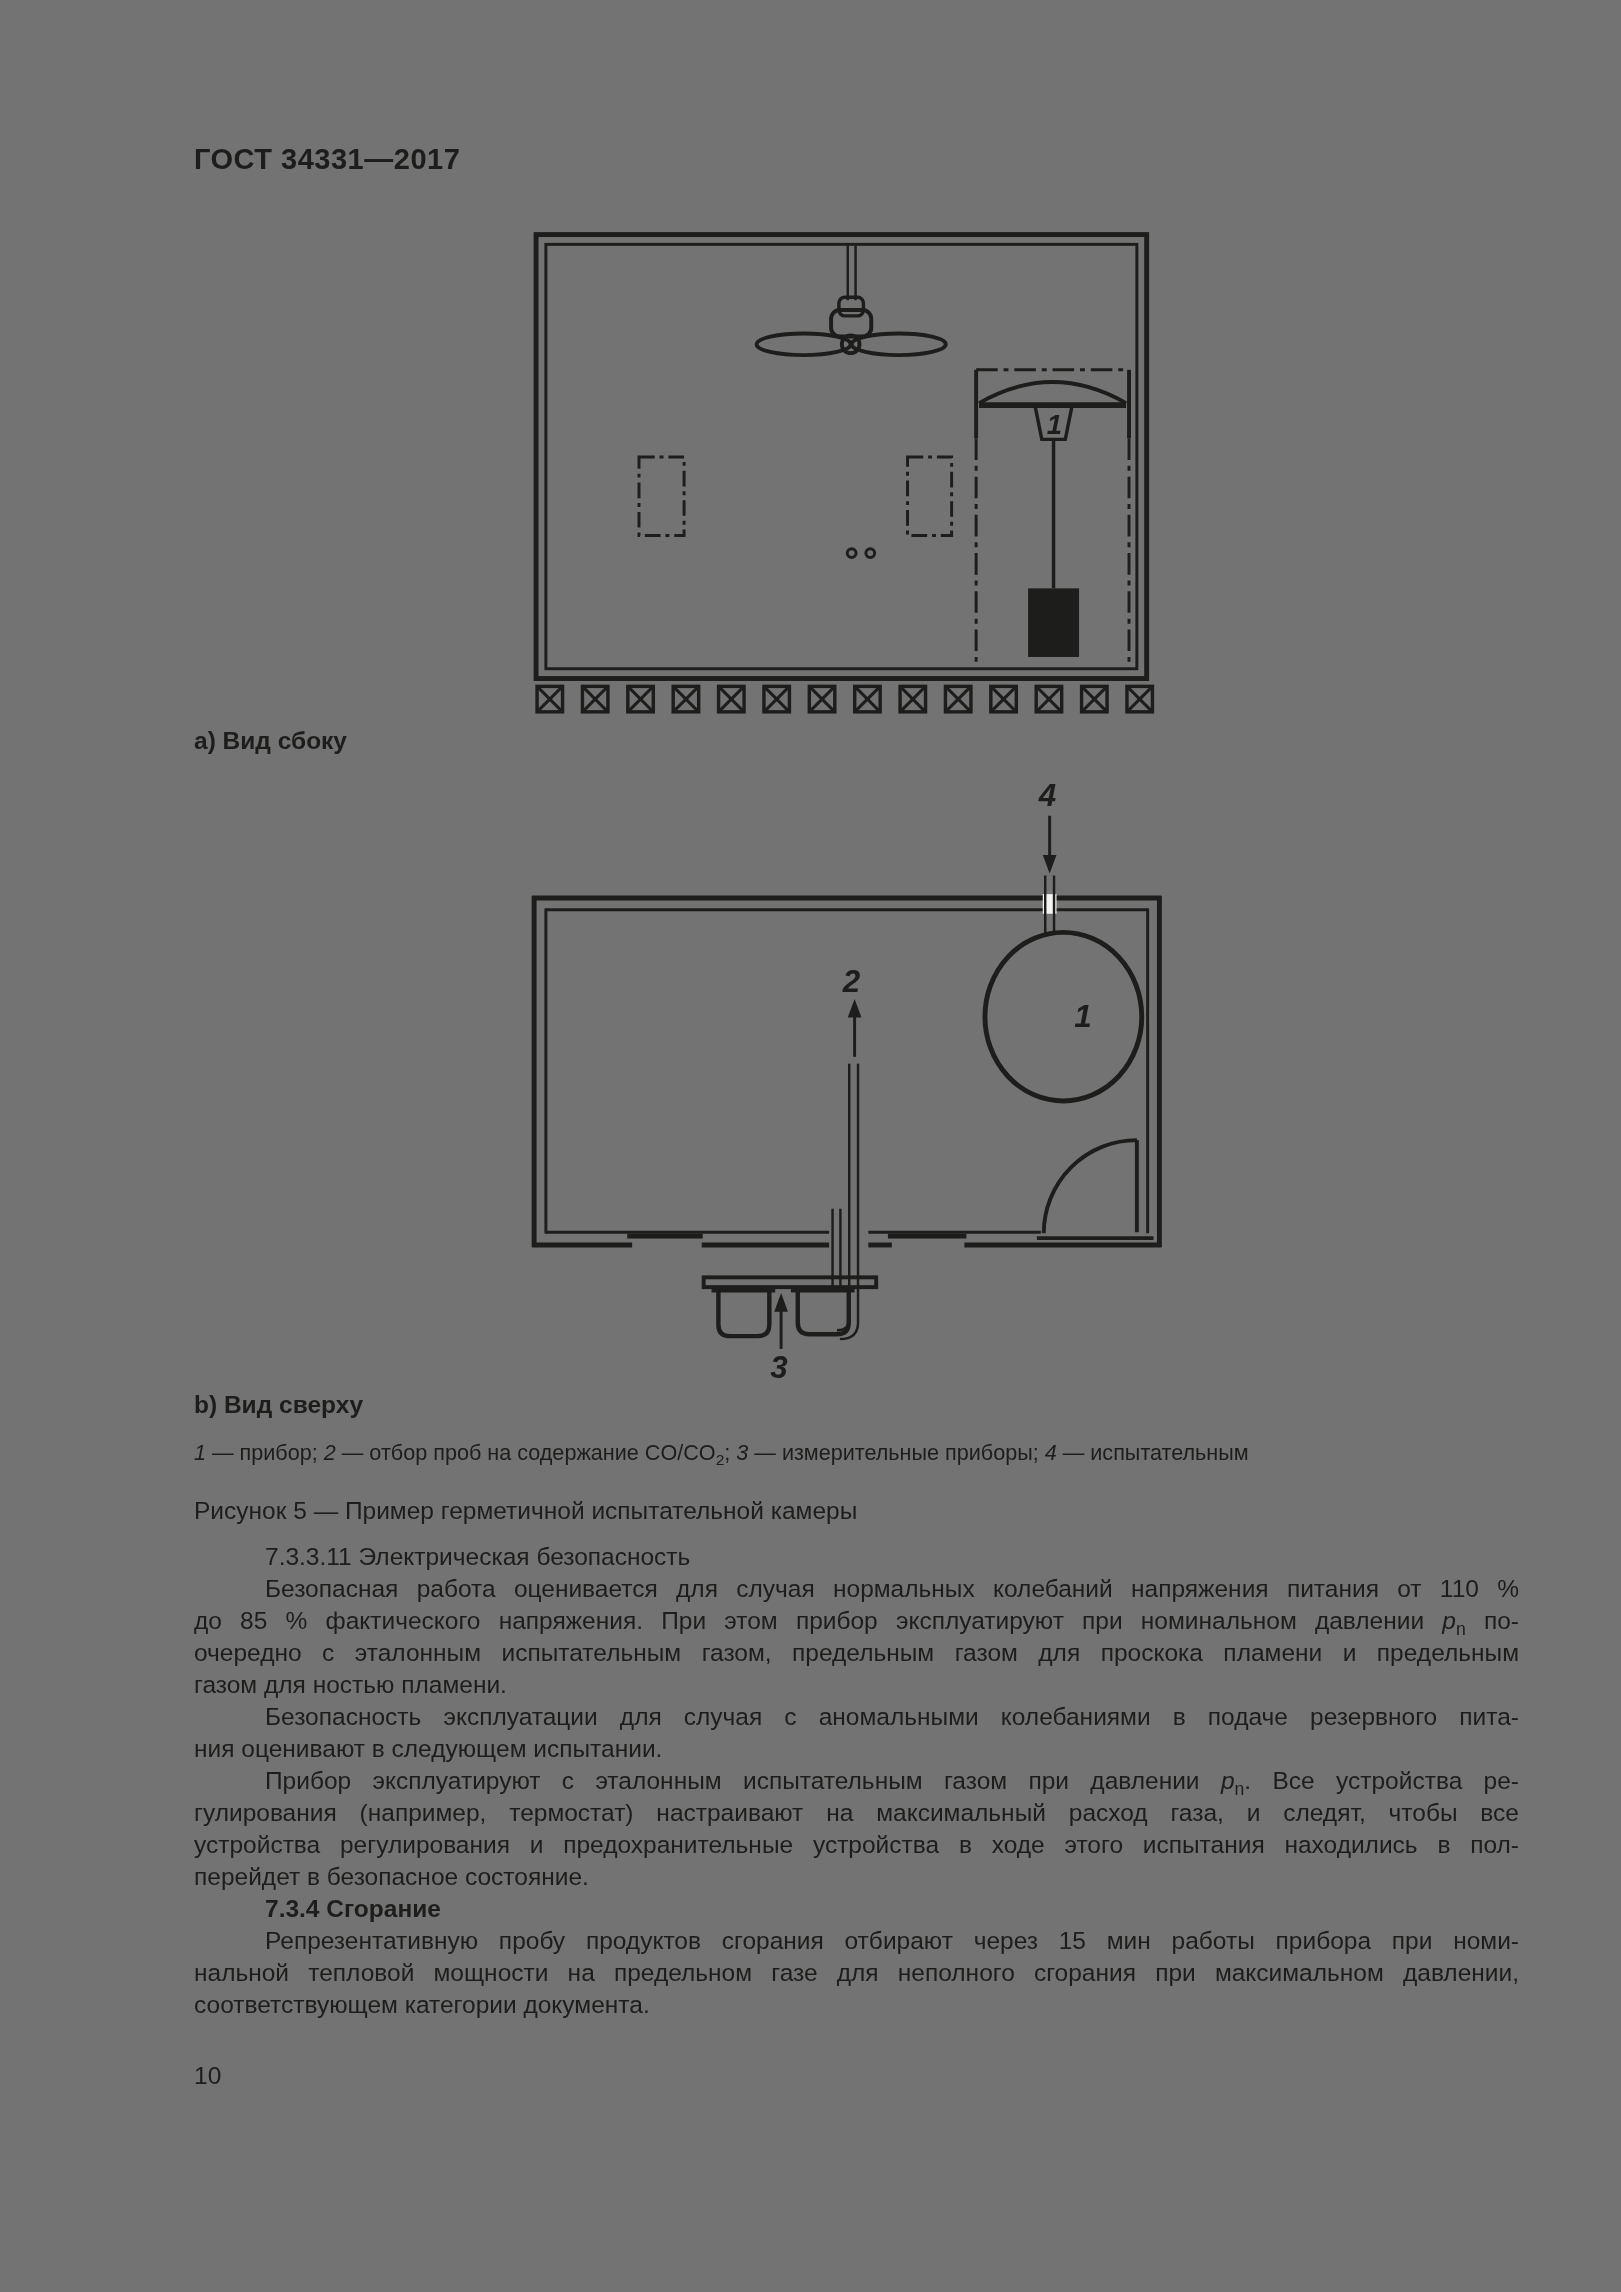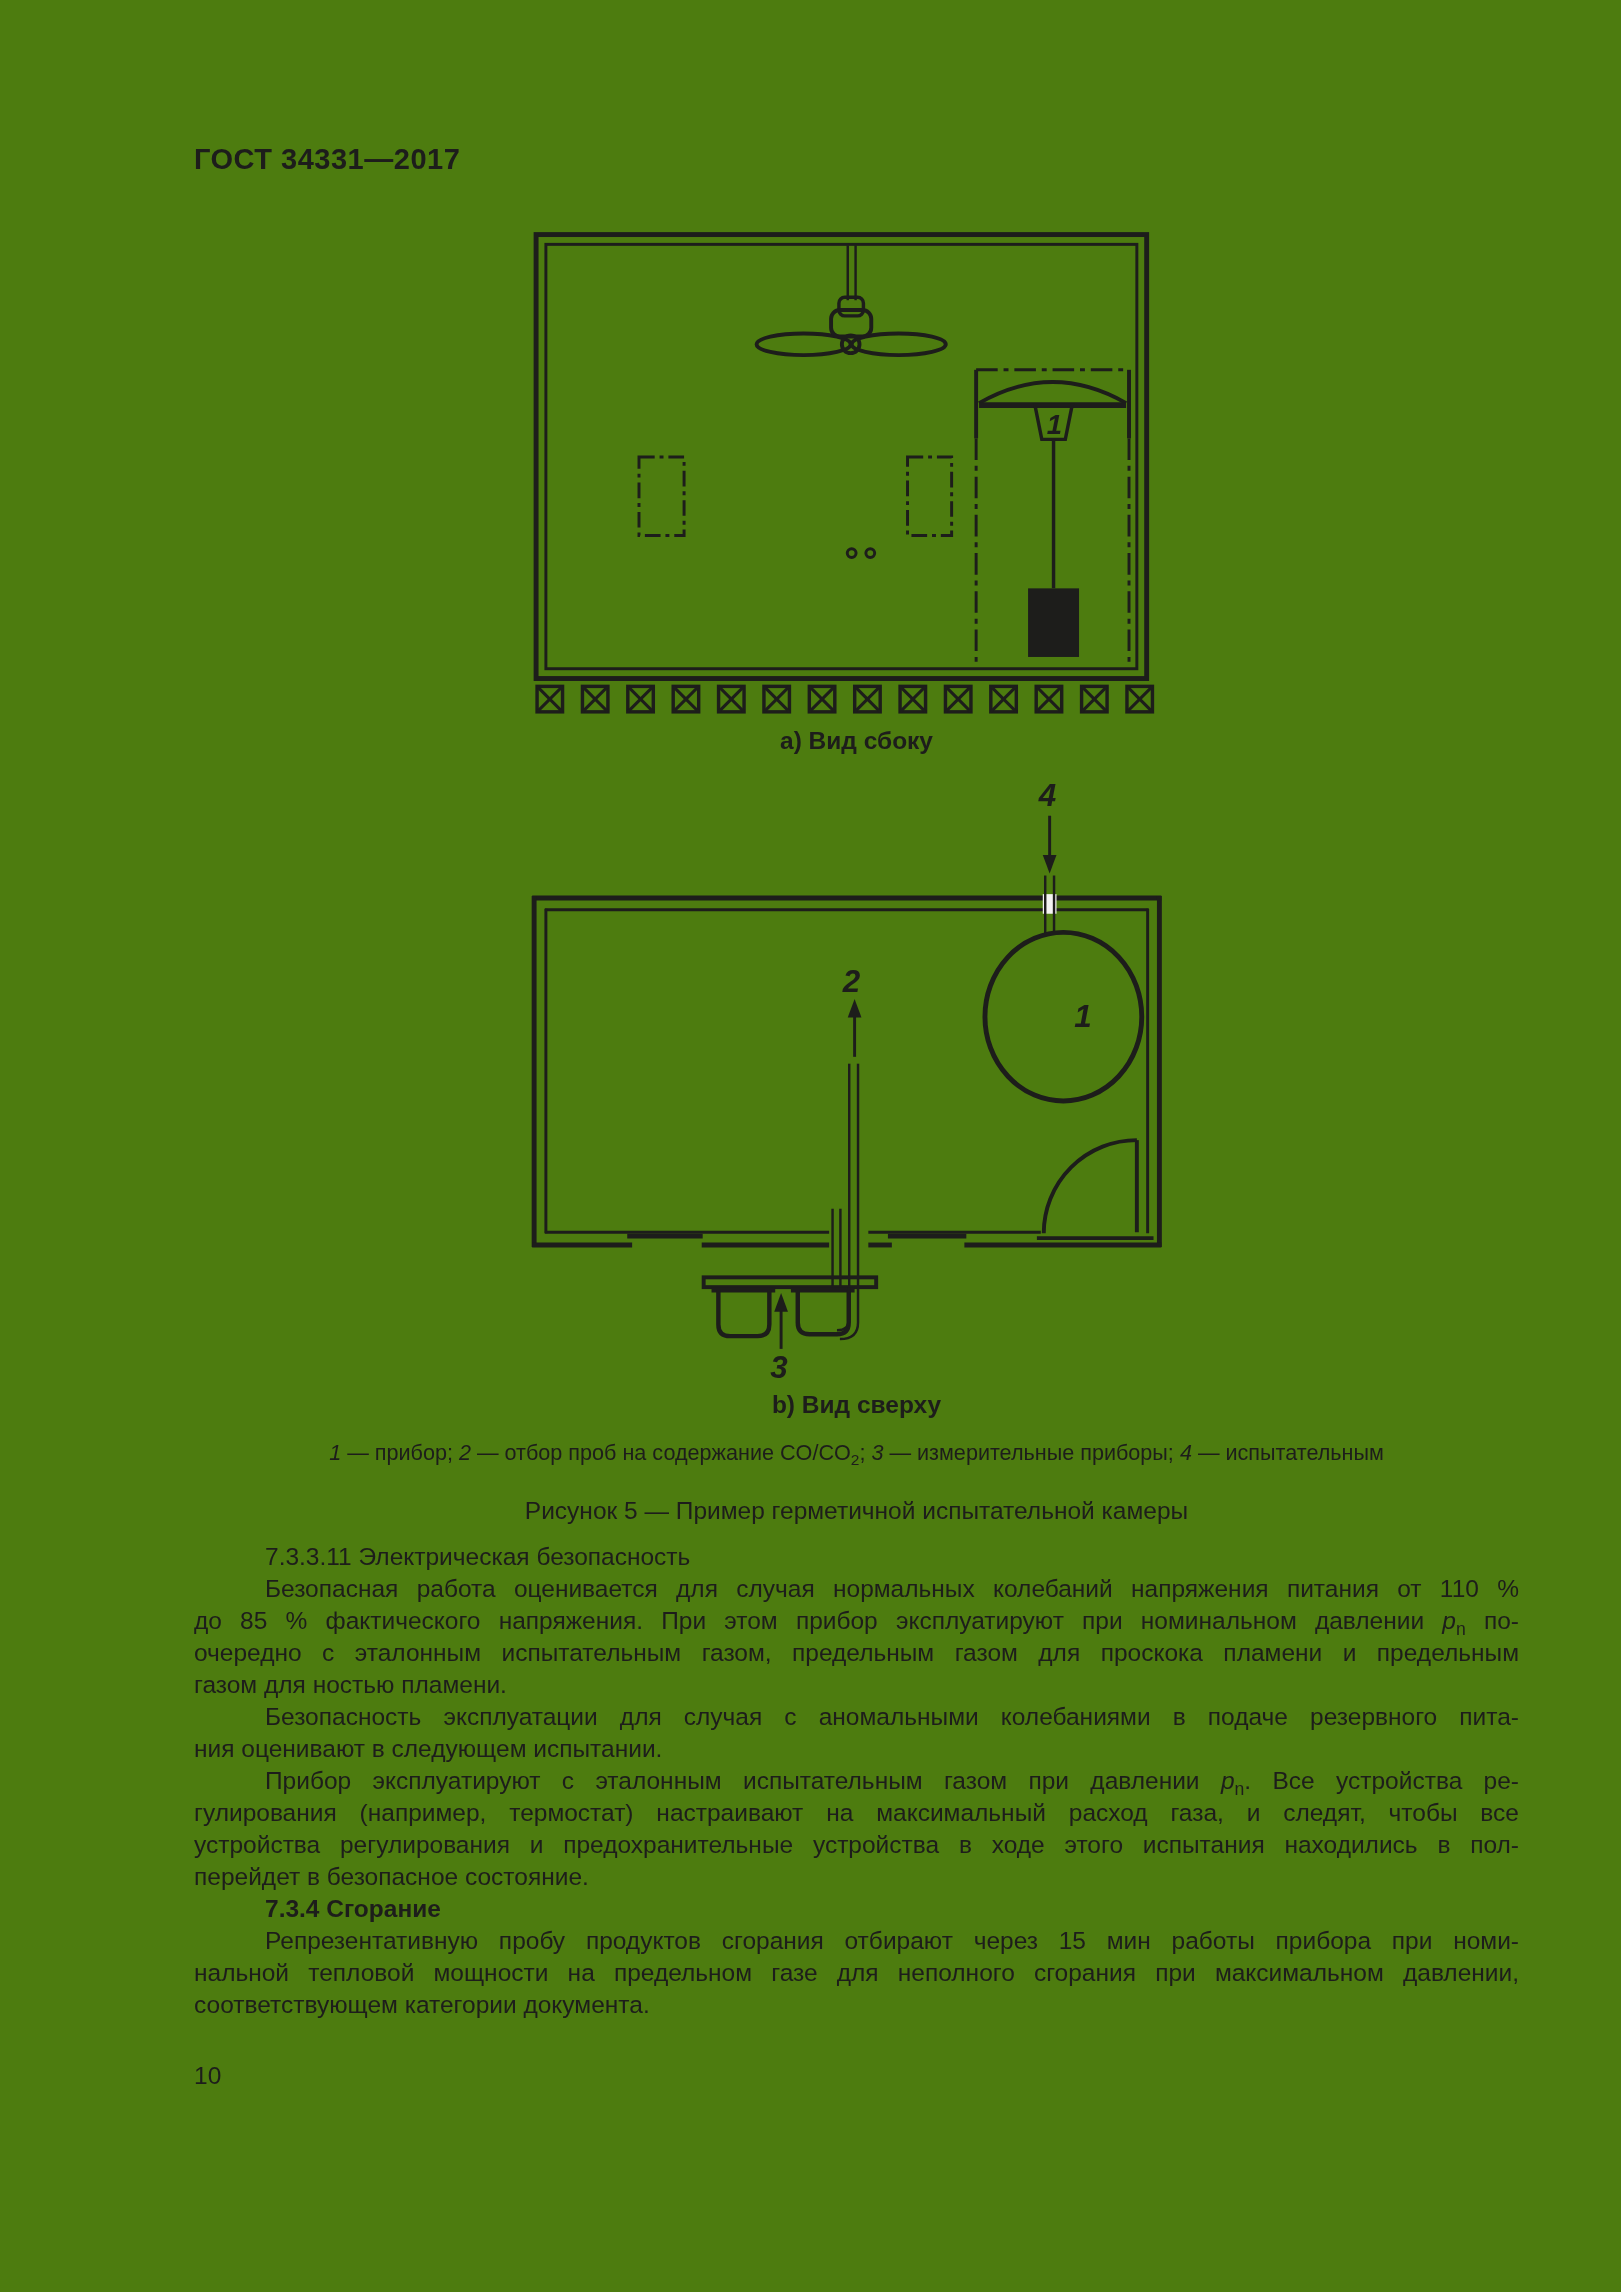--- a/index.html
+++ b/index.html
@@ -1,28 +1,28 @@
 <!DOCTYPE html>
 <html><head>
 <meta charset="utf-8">
 <style>
   html,body{margin:0;padding:0;}
   body{background:#e8e8e8;}
   #page{
     position:relative;
     width:1621px;height:2293px;
-    background:#4d7c0f;
+    background:#737373;
     font-family:"Liberation Sans",sans-serif;
     color:#1d1d1b;
     overflow:hidden;
   }
   .abs{position:absolute;}
   #doc-header{left:194px;top:143px;font-size:29px;font-weight:700;letter-spacing:0.5px;}
   #art-layer{left:0;top:0;width:1621px;height:2293px;}
-  .colcenter{left:194px;width:1325px;text-align:center;}
+  .colcenter{left:194px;width:1325px;text-align:left;}
   #caption-a,#caption-b{top:727px;font-size:24.5px;font-weight:700;}
   #caption-b{top:1391px;}
   #figure-legend{top:1440px;font-size:21.6px;}
   #figure-caption{top:1497px;font-size:24.5px;}
   #body-text{left:194px;top:1541px;width:1325px;font-size:24.5px;line-height:32px;}
   .bline{text-align:justify;text-align-last:justify;white-space:normal;}
   .bline.last{text-align-last:left;}
   .bline.indent{text-indent:71px;}
   .bline.bold{font-weight:700;}
   .seg-i{font-style:italic;}

